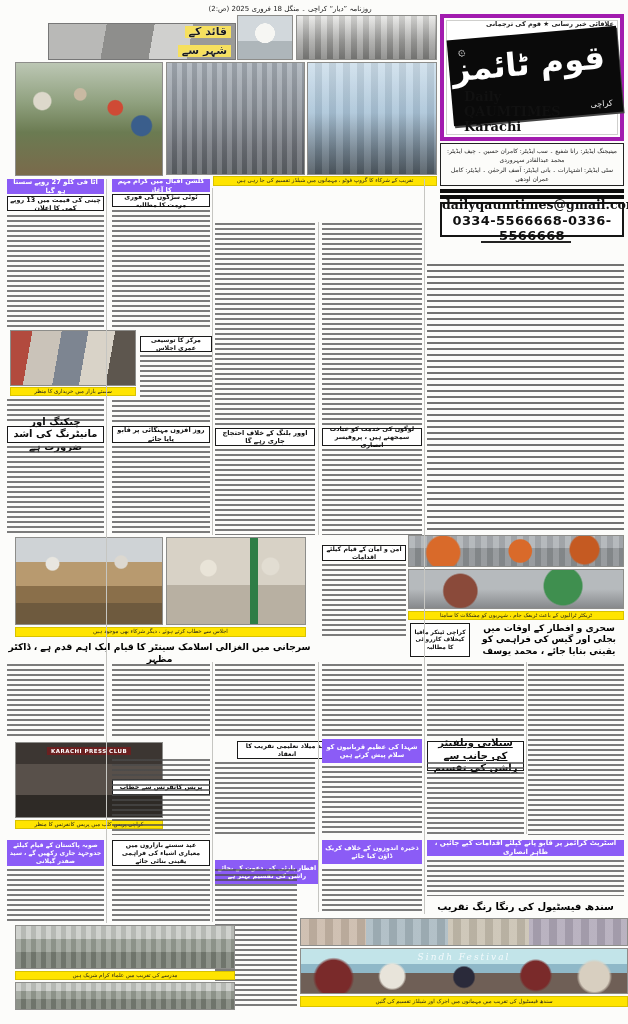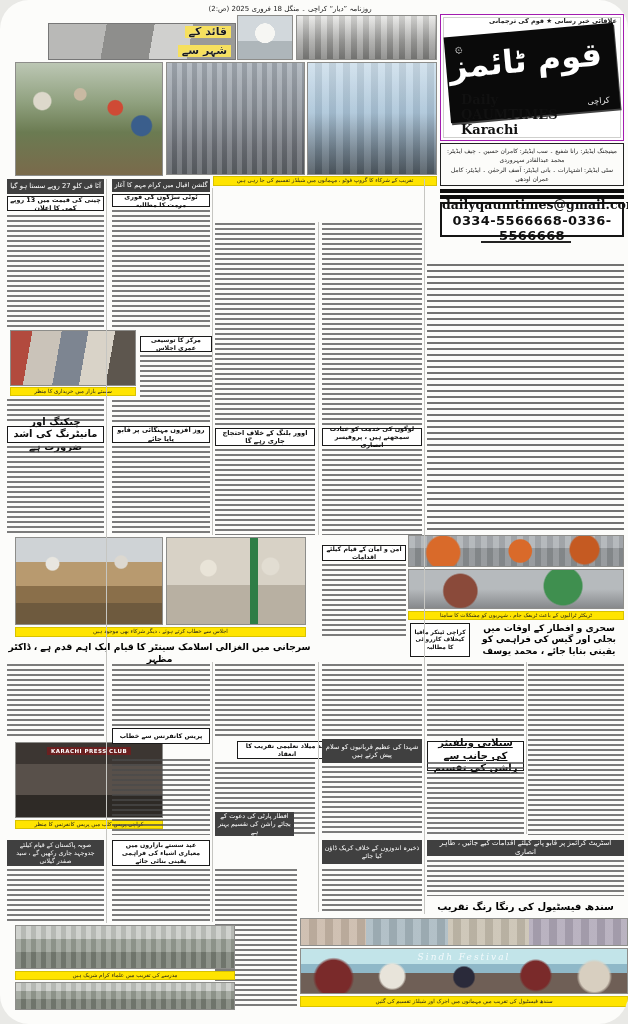--- a/index.html
+++ b/index.html
@@ -1,27 +1,27 @@
 <!DOCTYPE html>
 <html><head>
 <meta charset="utf-8">
 <style>
   html,body{margin:0;padding:0;background:#e9e9e6;}
   .page{position:relative;width:628px;height:1024px;margin:0 auto;background:#fcfcfa;
-        font-family:"DejaVu Sans",sans-serif;direction:rtl;overflow:hidden;color:#111;border-radius:29px;}
+        font-family:"DejaVu Sans",sans-serif;direction:rtl;overflow:hidden;color:#111;}
   .abs{position:absolute;box-sizing:border-box;}
   .ltr{direction:ltr;}
   
   .textsim{background-image:repeating-linear-gradient(to bottom,
             #4a4a4a 0px,#4a4a4a 2px,transparent 2px,transparent 5px);
            opacity:.72;}
   .textsim.lg{background-image:repeating-linear-gradient(to bottom,
             #3d3d3d 0px,#3d3d3d 2.4px,transparent 2.4px,transparent 6px);}
   
-  .hb{background:#404040;color:#fff;font-weight:normal;text-align:center;
+  .hb{background:#8b5cf6;color:#fff;font-weight:bold;text-align:center;
       display:flex;align-items:center;justify-content:center;line-height:1.25;padding:1px 2px;}
   .ho{background:#fff;border:1px solid #1a1a1a;color:#0d0d0d;font-weight:bold;text-align:center;
       display:flex;align-items:center;justify-content:center;line-height:1.25;padding:1px 2px;}
   .hl{font-weight:bold;color:#000;text-align:center;display:flex;align-items:center;justify-content:center;line-height:1.25;}
   .cap{background:#ffe400;color:#1c1c1c;font-size:5.5px;line-height:1;display:flex;align-items:center;
        justify-content:center;overflow:hidden;white-space:nowrap;border:1px solid #d8c200;}
   .vrule{background:#c6c6c2;width:1px;}
   
   .ph{border:1px solid #8d8d8a;}
   .ph-plant{background:
@@ -79,21 +79,21 @@
     font-family:"DejaVu Serif",serif;font-style:italic;font-size:9px;letter-spacing:2px;}
   .ph-madrasa{background:
     repeating-linear-gradient(90deg,rgba(255,255,255,.14) 0 5px,rgba(0,0,0,.09) 5px 10px),
     linear-gradient(180deg,#c8cbc6 0 30%,#9aa096 30% 62%,#7a8076 62% 100%);}
   
   .banner{background:linear-gradient(100deg,#b9b9b7 0 30%,#8e8e8c 30% 55%,#d0d0ce 55% 75%,#9a9a98 75% 100%);
     border:1px solid #777;}
   .chip{position:absolute;right:4px;background:#f6e05e;color:#1b1b1b;font-weight:bold;
     font-size:11px;line-height:1.05;padding:0 4px;text-shadow:0 0 1px #fff;}
   
-  .mast{border:1px solid #a21caf;background:#fff;box-shadow:inset 0 0 0 2px #fff,inset 0 0 0 3px #cfcfcd;}
+  .mast{border:4px solid #a21caf;background:#fff;box-shadow:inset 0 0 0 2px #fff,inset 0 0 0 3px #cfcfcd;}
   .mast-slogan{position:absolute;top:2px;right:6px;font-size:6.5px;font-weight:bold;color:#222;}
   .mast-black{position:absolute;top:15px;left:6px;width:170px;height:86px;background:#0a0a0a;
     transform:rotate(-5deg);box-shadow:1px 2px 0 #444;}
   .mast-title{position:absolute;top:14px;right:14px;color:#fff;font-weight:bold;font-size:32px;line-height:1;}
   .mast-city{position:absolute;bottom:5px;right:10px;color:#eee;font-size:8px;}
   .mast-orn{position:absolute;top:4px;left:10px;color:#fff;font-size:13px;}
   .mast-tag{position:absolute;bottom:3px;right:24px;font-family:"DejaVu Serif",serif;
     font-size:13px;font-weight:bold;color:#111;margin-left:20px;}
   .staff{border:1px solid #222;font-size:6px;line-height:1.55;text-align:center;color:#222;
     display:flex;flex-direction:column;justify-content:center;padding:2px 3px;}
@@ -191,39 +191,39 @@
 
   <div class="abs hl" style="left:7px;top:644px;width:305px;height:17px;font-size:9.2px;">سرجانی میں الغزالی اسلامک سینٹر کا قیام ایک اہم قدم ہے ، ڈاکٹر مظہر</div>
 
   <div class="abs textsim" style="left:7px;top:664px;width:97px;height:74px;"></div>
   <div class="abs ph ph-press" style="left:15px;top:742px;width:148px;height:76px;">
     <span class="press-sign">KARACHI PRESS CLUB</span>
   </div>
   <div class="abs cap" style="left:15px;top:820px;width:148px;height:9px;">کراچی پریس کلب میں پریس کانفرنس کا منظر</div>
 
   <div class="abs textsim" style="left:112px;top:664px;width:98px;height:74px;"></div>
-  <div class="abs ho" style="left:112px;top:728px;width:98px;height:16px;font-size:6.4px;">پریس کانفرنس سے خطاب</div>
+  <div class="abs ho" style="left:112px;top:779px;width:98px;height:16px;font-size:6.4px;">پریس کانفرنس سے خطاب</div>
   <div class="abs textsim" style="left:112px;top:759px;width:98px;height:76px;"></div>
 
   <div class="abs textsim" style="left:215px;top:664px;width:100px;height:74px;"></div>
   <div class="abs ho" style="left:215px;top:741px;width:100px;height:18px;font-size:6.4px;margin-left:22px;">عید میلاد تعلیمی تقریب کا انعقاد</div>
   <div class="abs textsim" style="left:215px;top:762px;width:100px;height:73px;"></div>
 
   <div class="abs textsim" style="left:322px;top:664px;width:100px;height:72px;"></div>
   <div class="abs hb" style="left:322px;top:739px;width:100px;height:24px;font-size:6.6px;">شہدا کی عظیم قربانیوں کو سلام پیش کرتے ہیں</div>
   <div class="abs textsim" style="left:322px;top:766px;width:100px;height:69px;"></div>
 
   <div class="abs textsim" style="left:427px;top:664px;width:97px;height:74px;"></div>
   <div class="abs ho" style="left:427px;top:741px;width:97px;height:30px;font-size:10px;text-decoration:underline;">سیلانی ویلفیئر کی جانب سے راشن کی تقسیم</div>
   <div class="abs textsim" style="left:427px;top:762px;width:97px;height:73px;"></div>
   <div class="abs textsim" style="left:528px;top:664px;width:96px;height:171px;"></div>
 
   <div class="abs hb" style="left:7px;top:840px;width:97px;height:26px;font-size:6.2px;">صوبہ پاکستان کے قیام کیلئے جدوجہد جاری رکھیں گے ، سید صفدر گیلانی</div>
   <div class="abs ho" style="left:112px;top:840px;width:98px;height:26px;font-size:6.2px;">عید سستے بازاروں میں معیاری اشیاء کی فراہمی یقینی بنائی جائے</div>
-  <div class="abs hb" style="left:215px;top:812px;width:79px;height:24px;font-size:6.4px;">افطار پارٹی کی دعوت کے بجائے راشن کی تقسیم بہتر ہے</div>
+  <div class="abs hb" style="left:215px;top:860px;width:104px;height:24px;font-size:6.4px;">افطار پارٹی کی دعوت کے بجائے راشن کی تقسیم بہتر ہے</div>
   <div class="abs hb" style="left:322px;top:840px;width:100px;height:24px;font-size:6.4px;">ذخیرہ اندوزوں کے خلاف کریک ڈاؤن کیا جائے</div>
   <div class="abs hb" style="left:427px;top:840px;width:197px;height:16px;font-size:7px;">اسٹریٹ کرائمز پر قابو پانے کیلئے اقدامات کیے جائیں ، طاہر انصاری</div>
 
   <div class="abs textsim" style="left:7px;top:869px;width:97px;height:52px;"></div>
   <div class="abs textsim" style="left:112px;top:869px;width:98px;height:52px;"></div>
   <div class="abs textsim" style="left:215px;top:869px;width:82px;height:140px;"></div>
   <div class="abs textsim" style="left:322px;top:869px;width:100px;height:44px;"></div>
   <div class="abs textsim" style="left:427px;top:860px;width:197px;height:36px;"></div>
   <div class="abs hl" style="left:427px;top:899px;width:197px;height:16px;font-size:10px;">سندھ فیسٹیول کی رنگا رنگ تقریب</div>
 

